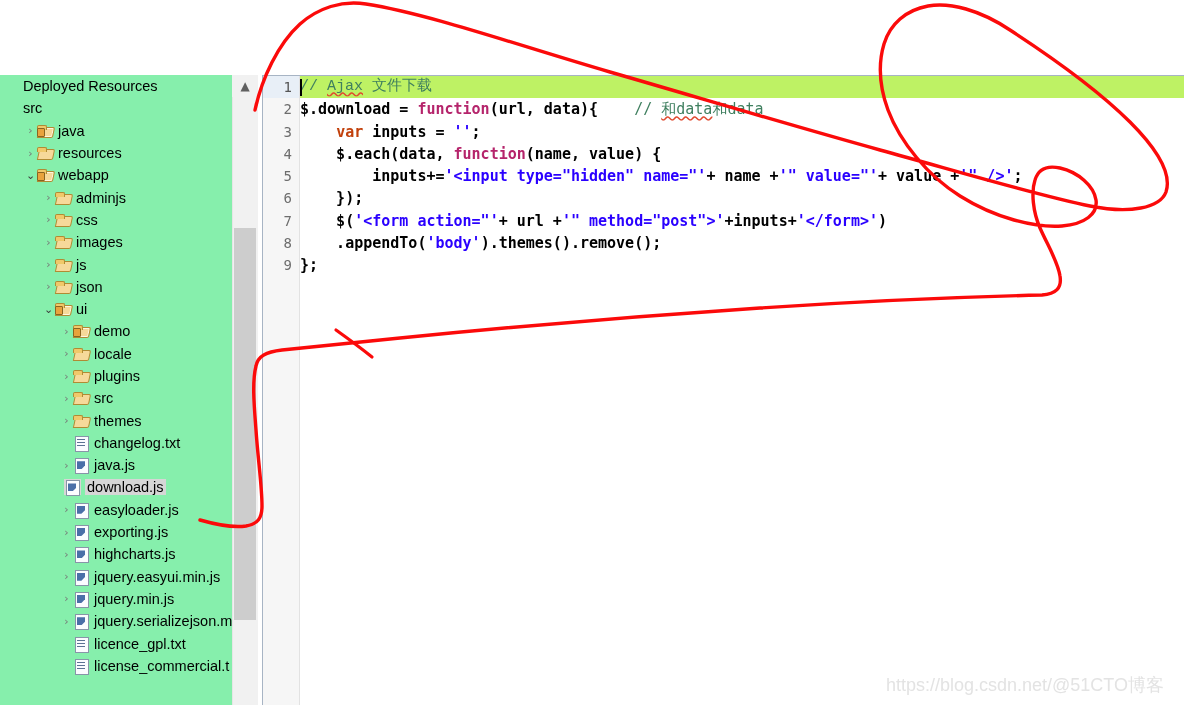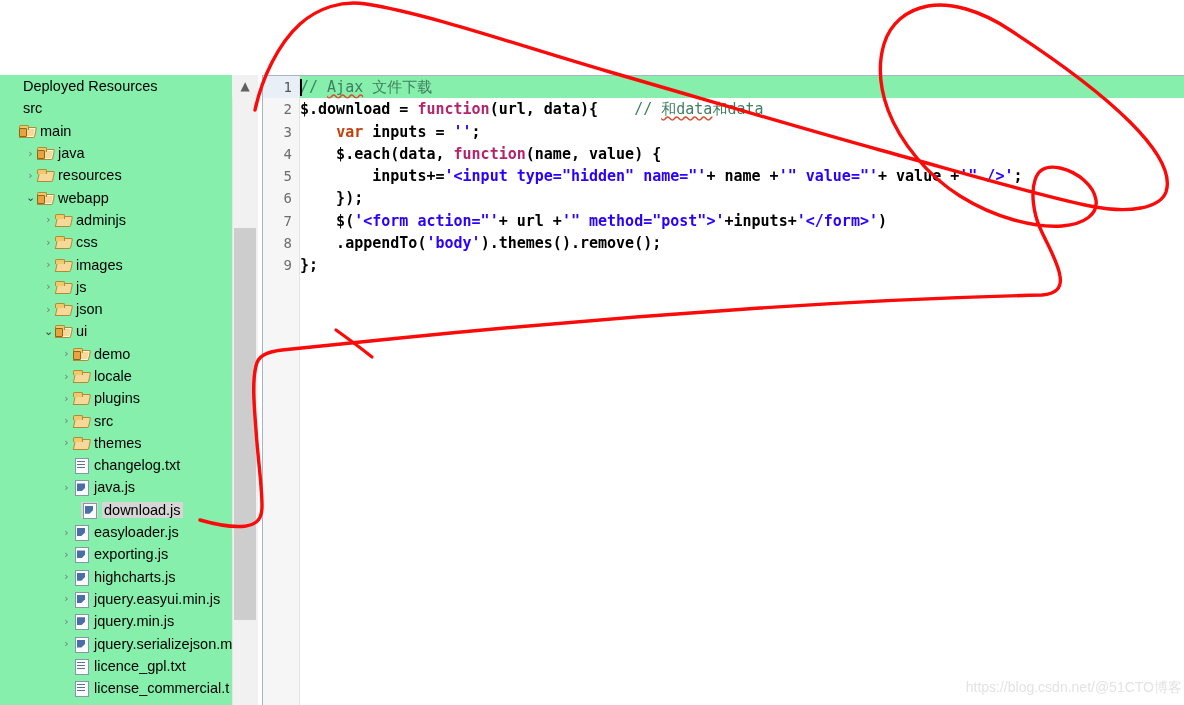--- a/index.html
+++ b/index.html
@@ -113,21 +113,21 @@
   .code-area{
     position:absolute;left:37px;top:0;right:0;bottom:0;
     font-family:"DejaVu Sans Mono", monospace;
     font-size:15px;
   }
   .line{
     height:22.3px;line-height:22.3px;
     white-space:pre;
     position:relative;
   }
-  .line.current{background:#86efac;}
+  .line.current{background:#bef264;font-family:Liberation Mono, monospace;}
   .gline{
     height:22.3px;line-height:22.3px;
     text-align:right;padding-right:7px;
     font-family:"DejaVu Sans Mono", monospace;
     font-size:14px;color:#6d6d6d;
   }
   .gline.current{background:#e8eff7;color:#555;}
   .caret{
     position:absolute;left:0px;top:3px;width:1.5px;height:17px;background:#000;
   }
@@ -141,49 +141,42 @@
   .sq{
     text-decoration:underline wavy #e04a2f;
     text-decoration-skip-ink:none;
   }
 
   
   .annot{position:absolute;left:0;top:0;width:1184px;height:705px;pointer-events:none;}
 
   
   .watermark{
-    position:absolute;right:2px;bottom:8px;
-    font-size:14px;color:#e3e3e3;
+    position:absolute;right:20px;bottom:8px;
+    font-size:18px;color:#e3e3e3;
     font-family:"Liberation Sans", sans-serif;
     white-space:nowrap;
   }
 </style>
 </head>
 <body>
 
 <div id="app">
 
   <div class="sidebar">
     <div id="tree-host">
         <div class="tree-row" style="padding-left: 6px;">
           <span class="twisty"></span>
           <span style="width: 0px;"></span>
           <span class="lbl">Deployed Resources</span>
         </div>
         <div class="tree-row" style="padding-left: 6px;">
           <span class="twisty"></span>
           <span style="width: 0px;"></span>
           <span class="lbl">src</span>
-        </div>
-        <div class="tree-row" style="padding-left: 6px;">
-          <span class="twisty"></span>
-          <span class="ico folder src">
-            <i class="pkg" style="position: absolute;"></i>
-          </span>
-          <span class="lbl">main</span>
         </div>
         <div class="tree-row" style="padding-left: 24px;">
           <span class="twisty">›</span>
           <span class="ico folder src">
             <i class="pkg" style="position: absolute;"></i>
           </span>
           <span class="lbl">java</span>
         </div>
         <div class="tree-row" style="padding-left: 24px;">
           <span class="twisty">›</span>
@@ -259,21 +252,21 @@
         <div class="tree-row" style="padding-left: 60px; text-align: right;">
           <span class="twisty"></span>
           <span class="ico txt"></span>
           <span class="lbl">changelog.txt</span>
         </div>
         <div class="tree-row" style="padding-left: 60px;">
           <span class="twisty">›</span>
           <span class="ico js"></span>
           <span class="lbl">java.js</span>
         </div>
-        <div class="tree-row selected" style="padding-left: 68px;">
+        <div class="tree-row selected" style="padding-left: 51px;">
           <span class="twisty"></span>
           <span class="ico js"></span>
           <span class="lbl">download.js</span>
         </div>
         <div class="tree-row" style="padding-left: 60px;">
           <span class="twisty">›</span>
           <span class="ico js"></span>
           <span class="lbl">easyloader.js</span>
         </div>
         <div class="tree-row" style="padding-left: 60px;">

